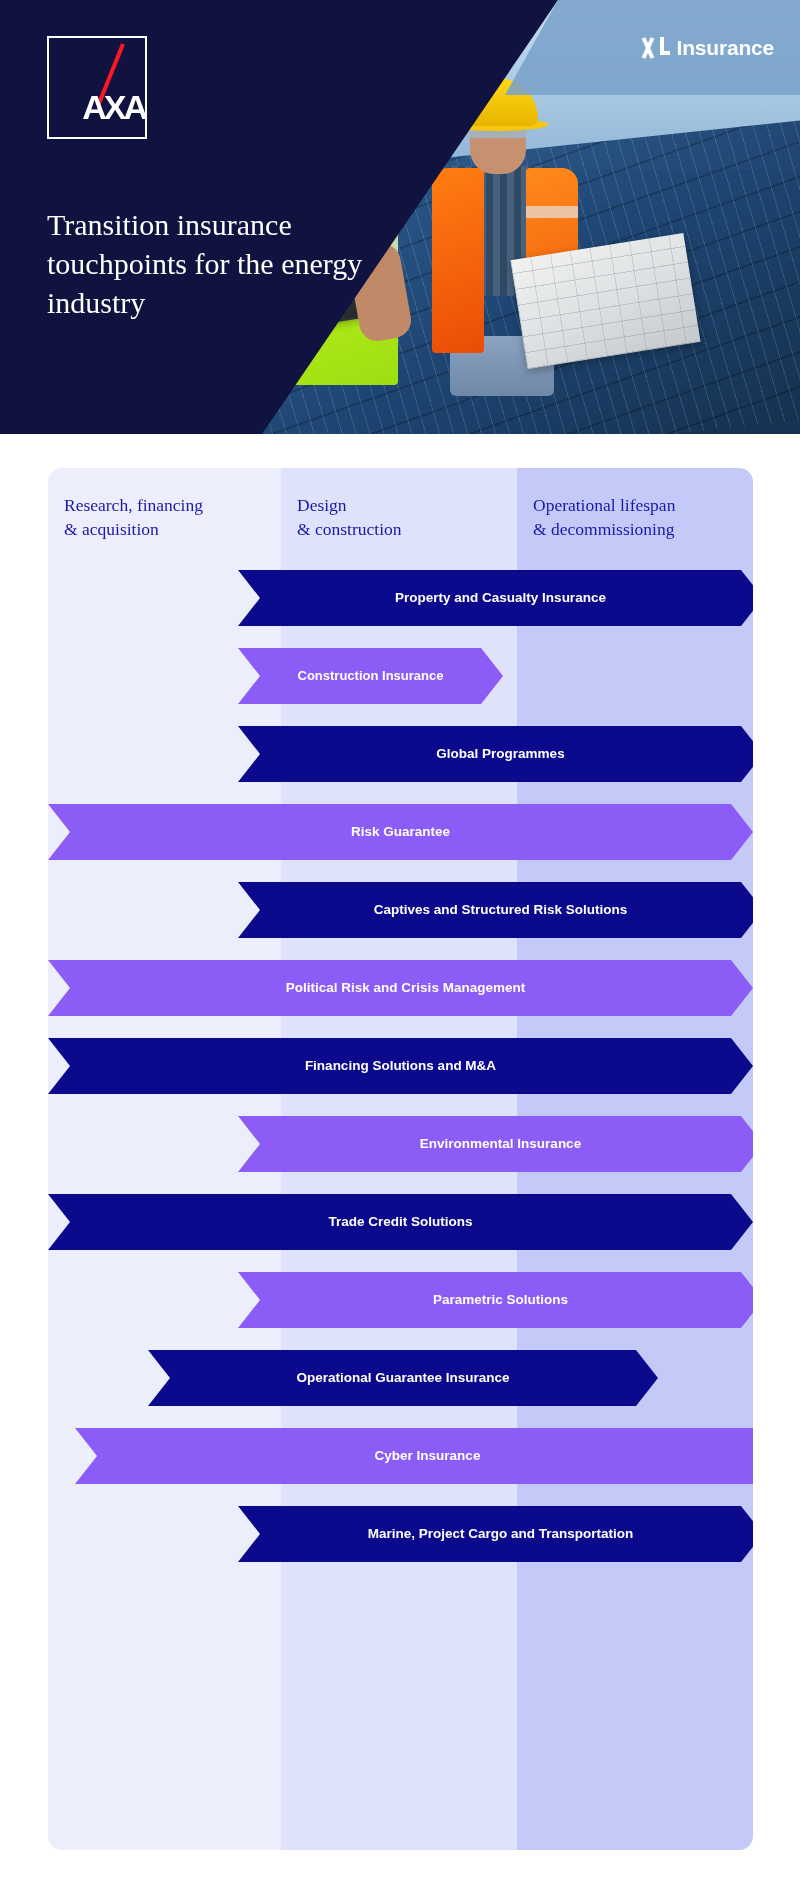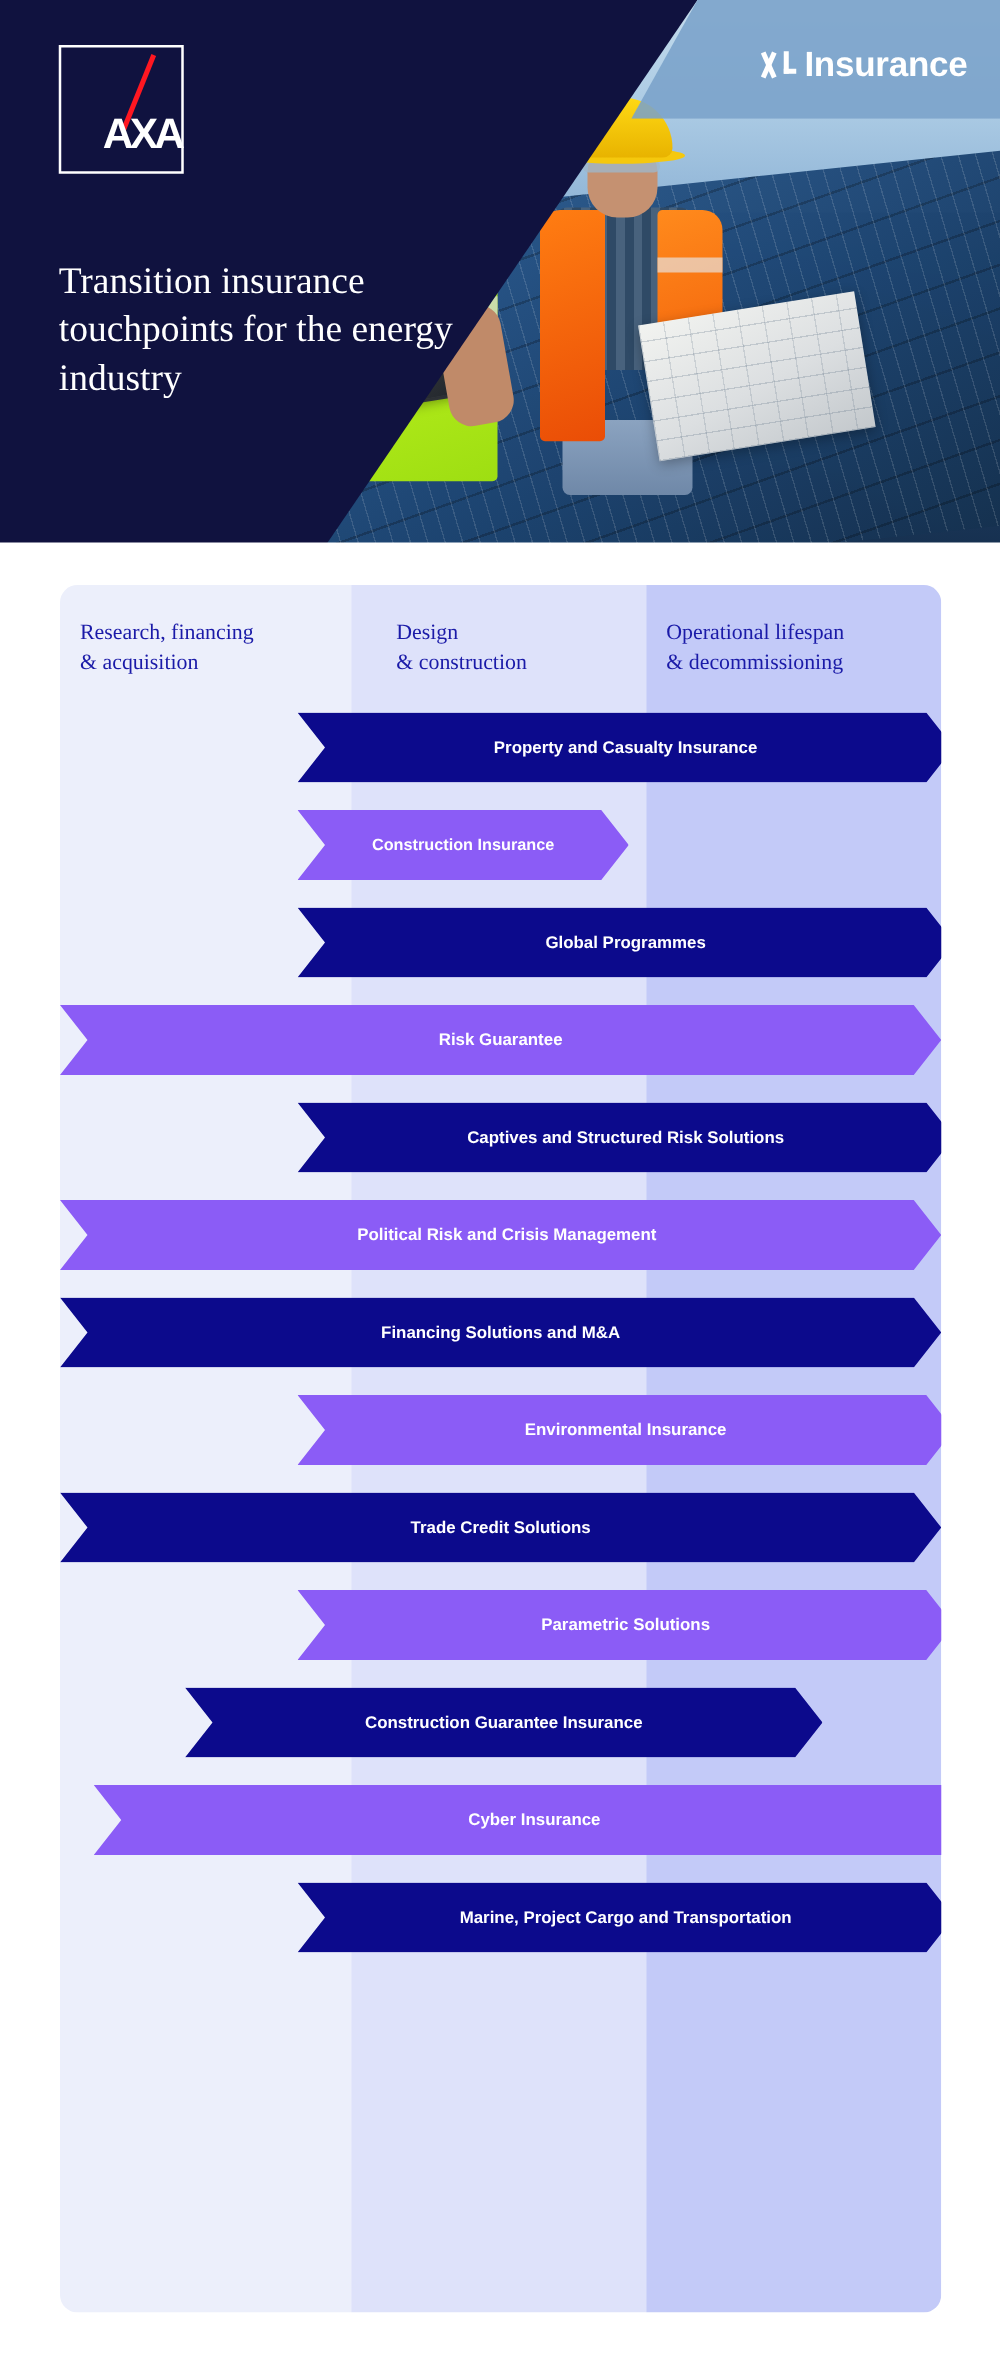--- a/index.html
+++ b/index.html
@@ -85,21 +85,21 @@
      font-family:"Liberation Sans",sans-serif;font-weight:700;font-size:34px;letter-spacing:-3px;line-height:1;}
 
   
   .xl{position:absolute;right:26px;top:36px;display:flex;align-items:center;gap:9px;color:#fff;}
   .xl-mark{position:relative;width:30px;height:22px;}
   .xl-mark .x1,.xl-mark .x2{position:absolute;left:2px;top:0;width:4px;height:22px;background:#fff;}
   .xl-mark .x1{transform:rotate(24deg);transform-origin:center;left:8px;}
   .xl-mark .x2{transform:rotate(-24deg);transform-origin:center;left:8px;}
   .xl-mark .lv{position:absolute;left:22px;top:0;width:4px;height:18px;background:#fff;}
   .xl-mark .lh{position:absolute;left:22px;top:14px;width:10px;height:4px;background:#fff;}
-  .xl-word{font-size:28px;font-weight:700;letter-spacing:-.2px;}
+  .xl-word{font-size:21px;font-weight:700;letter-spacing:-.2px;}
 
   .hero-title{
     position:absolute;left:47px;top:205px;width:330px;
     color:#ffffff;font-family:"Liberation Serif",serif;
     font-size:30px;line-height:1.30;font-weight:400;
   }
 
   
   .board{
     position:absolute;left:48px;top:468px;width:705px;height:1382px;
@@ -108,21 +108,21 @@
   .cols{position:absolute;inset:0;display:flex;}
   .col{height:100%;}
   .col.c1{width:233px;background:#ecefFB;}
   .col.c2{width:236px;background:#dee2fa;}
   .col.c3{width:236px;background:#c3caf8;}
 
   .headrow{position:absolute;left:0;top:0;width:100%;height:96px;}
   .hcell{position:absolute;top:26px;color:#1a1aa8;
      font-family:"Liberation Serif",serif;font-size:17.5px;line-height:1.35;}
   .hcell.h1{left:16px;width:210px;}
-  .hcell.h2{left:249px;width:210px;margin-left:20px;}
+  .hcell.h2{left:249px;width:210px;}
   .hcell.h3{left:485px;width:215px;}
 
   
   .arrow{
     position:absolute;height:56px;display:flex;align-items:center;justify-content:center;
     color:#ffffff;font-size:13.5px;font-weight:700;text-align:center;line-height:1.2;
     clip-path:polygon(0 0, calc(100% - 22px) 0, 100% 50%, calc(100% - 22px) 100%, 0 100%, 22px 50%);
     box-sizing:border-box;padding:0 30px;
   }
   .arrow.dark{background:#0c0a8c;}
@@ -236,21 +236,21 @@
       <div class="arrow light" style="left: 190px; width: 525px; top: 648px;">
         <span>Environmental Insurance</span>
       </div>
       <div class="arrow dark" style="left: 0px; width: 705px; top: 726px;">
         <span>Trade Credit Solutions</span>
       </div>
       <div class="arrow light" style="left: 190px; width: 525px; top: 804px;">
         <span>Parametric Solutions</span>
       </div>
       <div class="arrow dark" style="left: 100px; width: 510px; top: 882px;">
-        <span>Construction Guarantee Insurance</span>
+        <span>Operational Guarantee Insurance</span>
       </div>
       <div class="arrow light" style="left: 0px; width: 705px; top: 960px; margin-left: 27px;">
         <span>Cyber Insurance</span>
       </div>
       <div class="arrow dark" style="left: 190px; width: 525px; top: 1038px;">
         <span>Marine, Project Cargo and Transportation</span>
       </div>
     </div>
 </div>
 

